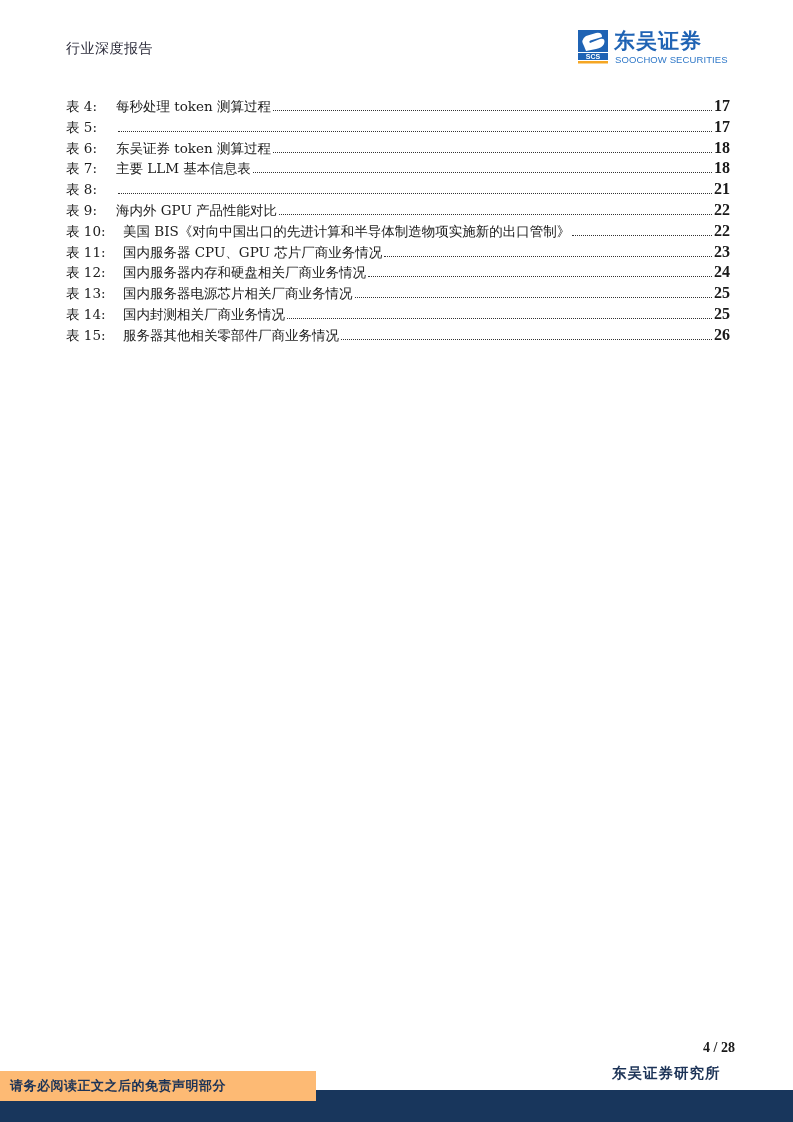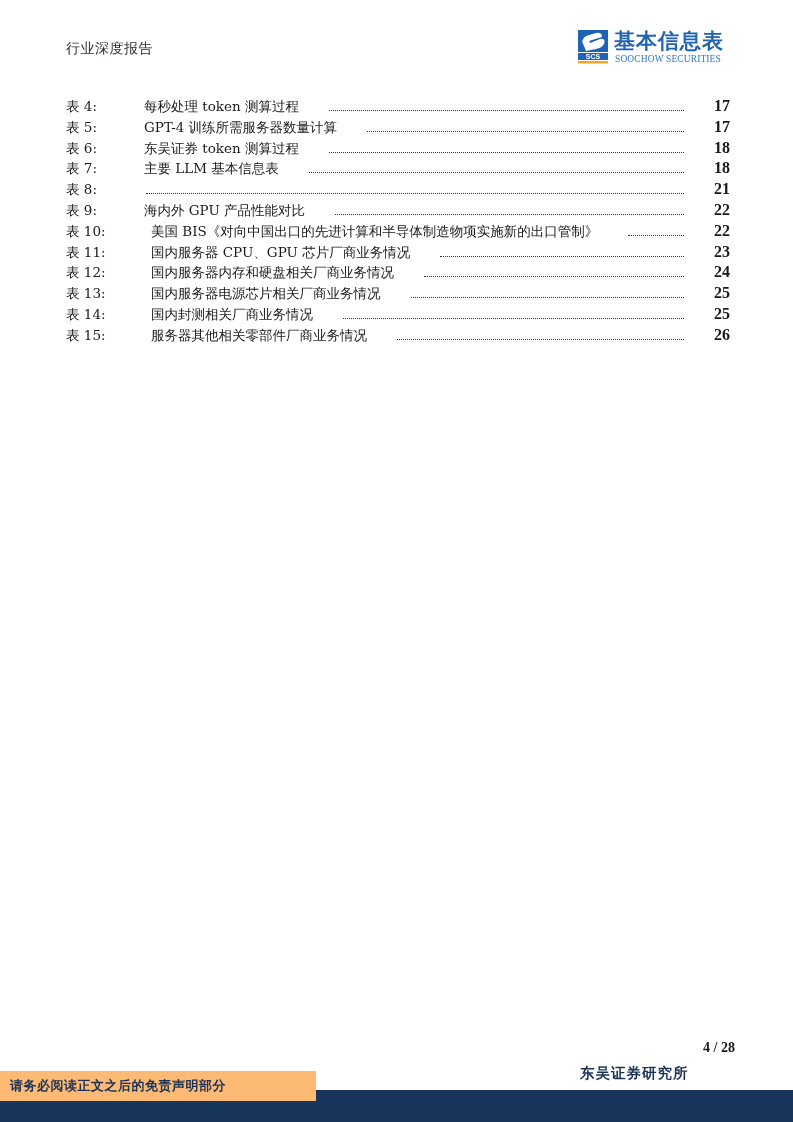--- a/index.html
+++ b/index.html
@@ -20,47 +20,46 @@
   .logo-mark {
     position: absolute; left: 0; top: 0; width: 30px; height: 34px;
   }
   .logo-cn {
     position: absolute; left: 36px; top: -3px;
     font-family: "DejaVu Sans", sans-serif; font-weight: bold;
     font-size: 21px; color: #1f63b4; letter-spacing: 1px;
   }
   .logo-en {
     position: absolute; left: 37px; top: 24px;
-    font-family: Liberation Serif, serif;
+    font-family: Liberation Sans, sans-serif;
     font-size: 9.5px; color: #2f78c8; letter-spacing: 0.1px;
   }
   .toc {
     position: absolute; left: 66px; top: 96px; width: 664px;
   }
   .toc-row {
     display: flex; align-items: baseline;
     height: 20.8px; line-height: 20.8px;
     font-size: 13.5px; white-space: nowrap;
     cursor: pointer;
-    gap: 28px;
   }
   .toc-label { width: 50px; flex: 0 0 auto; }
   .toc-label.wide { width: 57px; }
   .toc-title { flex: 0 0 auto; }
   .toc-leader {
     flex: 1 1 auto; border-bottom: 1px dotted #333;
     margin: 0 2px 5px 2px; min-width: 10px;
   }
   .toc-page { flex: 0 0 auto; text-align: right; font-family: "Liberation Serif", serif; font-size: 16px; font-weight: bold; }
   .page-num {
     position: absolute; right: 58px; top: 1040px;
     font-family: "Liberation Serif", serif; font-weight: bold; font-size: 14px; color: #1a1a1a; text-align: center;
   }
   .footer-org {
-    position: absolute; left: 580px; top: 1064px;
+    position: absolute; left: 612px; top: 1064px;
     font-size: 14.5px; font-weight: bold; color: #1c3357;
     font-family: "DejaVu Serif", serif; letter-spacing: 1px;
   }
   .footer-bar {
     position: absolute; left: 0; top: 1090px; width: 793px; height: 32px;
     background: #18365c;
   }
   .footer-disclaimer {
     position: absolute; left: 0; top: 1071px; width: 316px; height: 30px;
     background: #fdba74;
@@ -75,35 +74,34 @@
 <div>
   <div class="header-title">行业深度报告</div>
   <div class="logo">
     <svg class="logo-mark" viewBox="0 0 30 34">
       <rect x="0" y="0" width="30" height="22" fill="#1f63b4"></rect>
       <path d="M6 16 Q2 10 8 6 L18 3 Q24 2 24 7 L14 10 Q10 11 12 13 L22 9 Q28 8 26 14 Q24 18 18 19 L8 21 Z" fill="#ffffff"></path>
       <rect x="0" y="23" width="30" height="7" fill="#1f63b4"></rect>
       <text x="15" y="29" font-size="7" font-family="Liberation Sans, sans-serif" font-weight="bold" fill="#ffffff" text-anchor="middle">SCS</text>
       <rect x="0" y="31" width="30" height="2.5" fill="#f5a623"></rect>
     </svg>
-    <div class="logo-cn">基本信息表</div>
+    <div class="logo-cn">东吴证券</div>
     <div class="logo-en">SOOCHOW SECURITIES</div>
   </div>
 </div>
 
 <div class="toc">
   <div class="toc-row">
     <span class="toc-label">表 4:</span>
     <span class="toc-title">每秒处理 token 测算过程</span>
     <span class="toc-leader"></span>
     <span class="toc-page">17</span>
   </div>
   <div class="toc-row">
     <span class="toc-label">表 5:</span>
-    <span class="toc-title">GPT-4 训练所需服务器数量计算</span>
     <span class="toc-leader"></span>
     <span class="toc-page">17</span>
   </div>
   <div class="toc-row">
     <span class="toc-label">表 6:</span>
     <span class="toc-title">东吴证券 token 测算过程</span>
     <span class="toc-leader"></span>
     <span class="toc-page">18</span>
   </div>
   <div class="toc-row">

